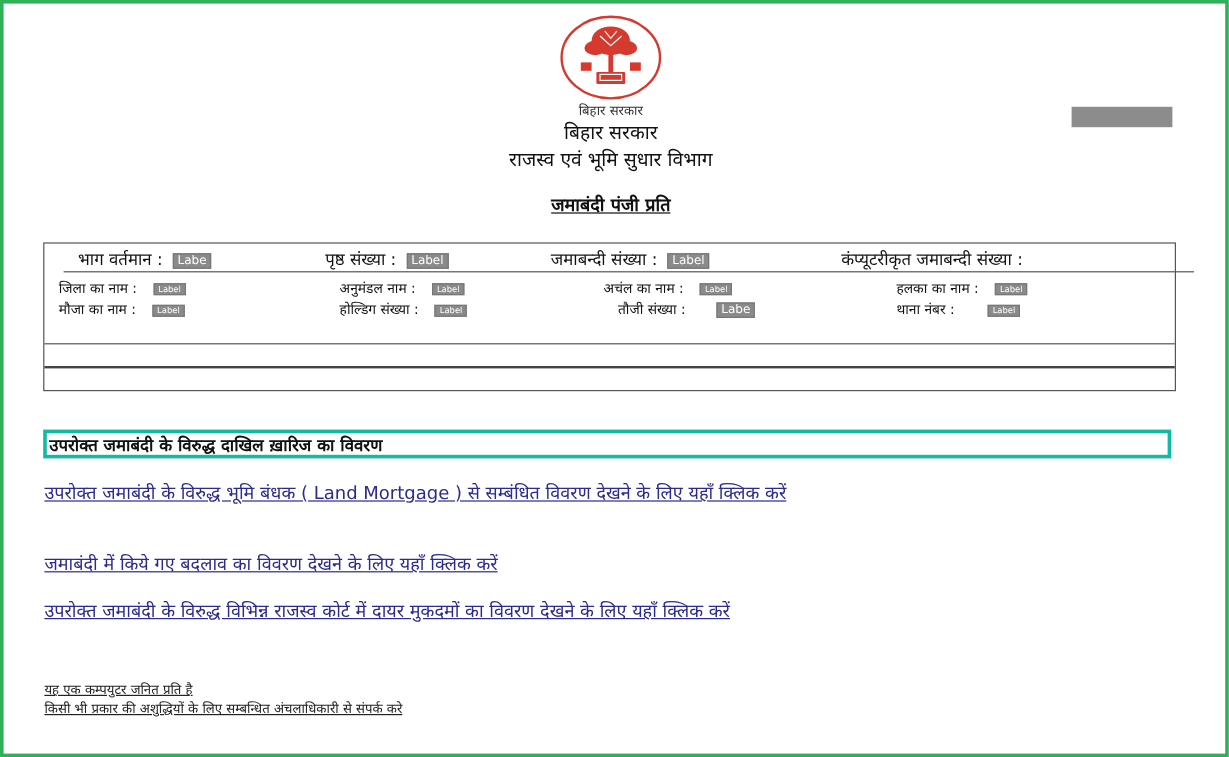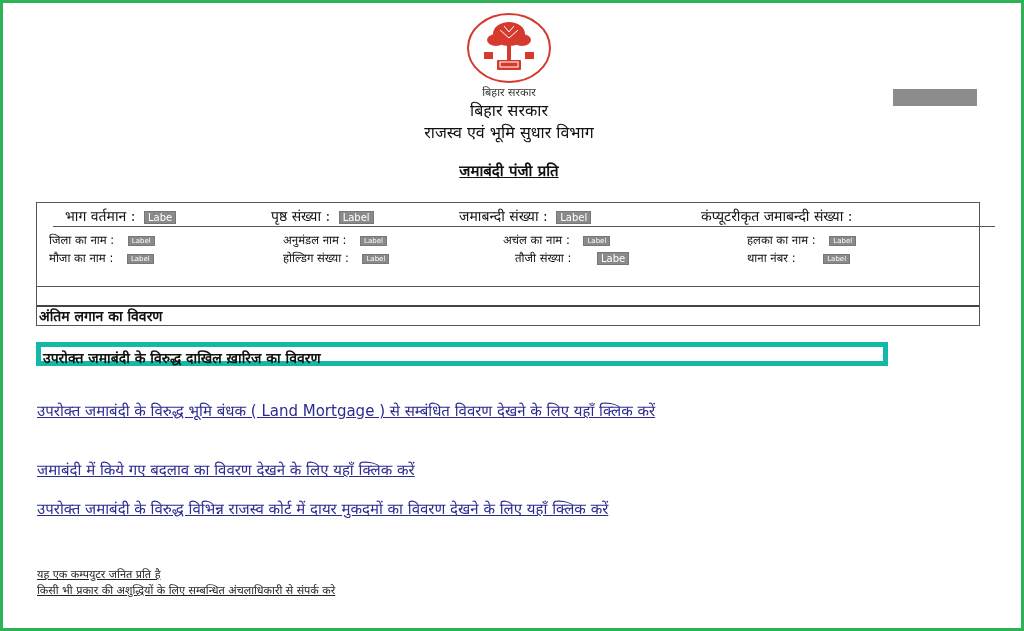--- a/index.html
+++ b/index.html
@@ -63,22 +63,22 @@
   .fld .lbl { color: #111; }
   .badge {
     display: inline-block; background: #8a8a8a; color: #fff;
     font-size: 10px; line-height: 11px; padding: 0 3px; margin-left: 4px;
     border: 1px solid #777; vertical-align: middle;
   }
   .badge.sm { font-size: 7px; line-height: 8px; margin-left: 10px; }
   .row1 .fld { top: 3px; }
   .mid-fld { font-size: 11.5px; }
   .dakhil-box {
-    position: absolute; left: 36px; top: 342px; width: 852px; height: 24px;
-    border: 5px solid #14b8a6; box-sizing: border-box;
+    position: absolute; left: 36px; top: 358px; width: 940px; height: 24px;
+    border: 3px solid #14b8a6; box-sizing: border-box;
     font-size: 14px; font-weight: bold; line-height: 22px; padding-left: 2px;
   }
   .link {
     position: absolute; left: 37px; color: #2a2a8f;
     text-decoration: underline; font-size: 15px; white-space: nowrap; cursor: pointer; text-align: right;
   }
   .footer-note {
     position: absolute; left: 37px; font-size: 11px; color: #222;
     text-decoration: underline; white-space: nowrap;
   }
@@ -161,21 +161,20 @@
       <span class="lbl">तौजी संख्या :</span>
       <span class="badge" style="margin-left:22px;">Labe</span>
     </div>
     <div class="fld mid-fld" style="left:710px; top:23px;">
       <span class="lbl">थाना नंबर :</span>
       <span class="badge sm" style="margin-left:24px;">Label</span>
     </div>
   </div>
 
   <div class="row-empty"></div>
-  <div class="row-lagan">अंतिम लगान का विवरण</div>
 </div>
 
 <div class="dakhil-box">उपरोक्त जमाबंदी के विरुद्ध दाखिल ख़ारिज का विवरण</div>
 
 <a class="link" style="top:400px;">उपरोक्त जमाबंदी के विरुद्ध भूमि बंधक ( Land Mortgage ) से सम्बंधित विवरण देखने के लिए यहाँ क्लिक करें</a>
 <a class="link" style="top:459px;">जमाबंदी में किये गए बदलाव का विवरण देखने के लिए यहाँ क्लिक करें</a>
 <a class="link" style="top:498px;">उपरोक्त जमाबंदी के विरुद्ध विभिन्न राजस्व कोर्ट में दायर मुकदमों का विवरण देखने के लिए यहाँ क्लिक करें</a>
 
 <div class="footer-note" style="top:566px;">यह एक कम्पयुटर जनित प्रति है</div>
 <div class="footer-note" style="top:582px;">किसी भी प्रकार की अशुद्धियों के लिए सम्बन्धित अंचलाधिकारी से संपर्क करे</div>

